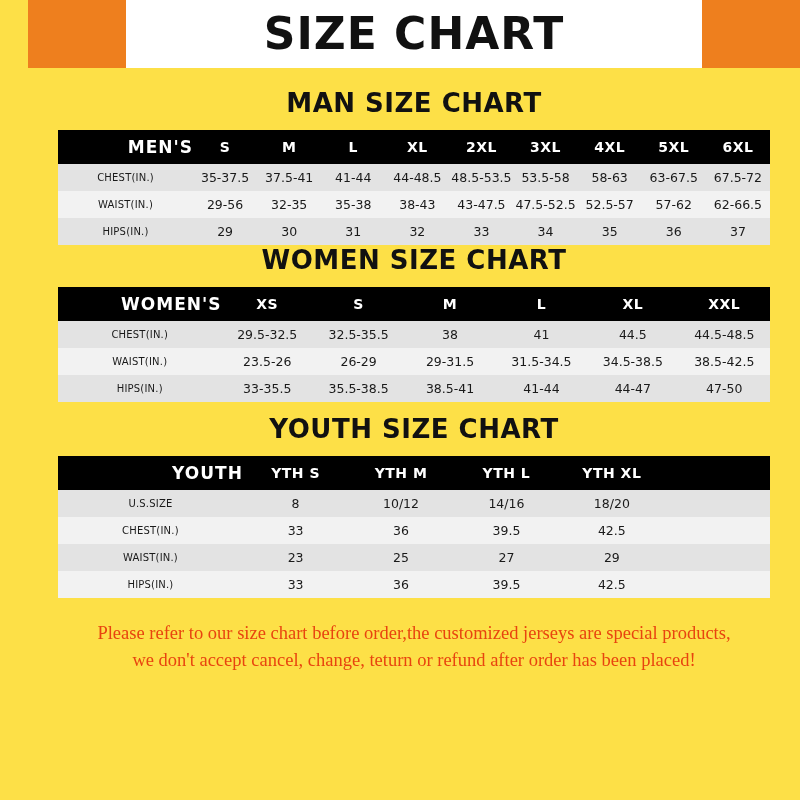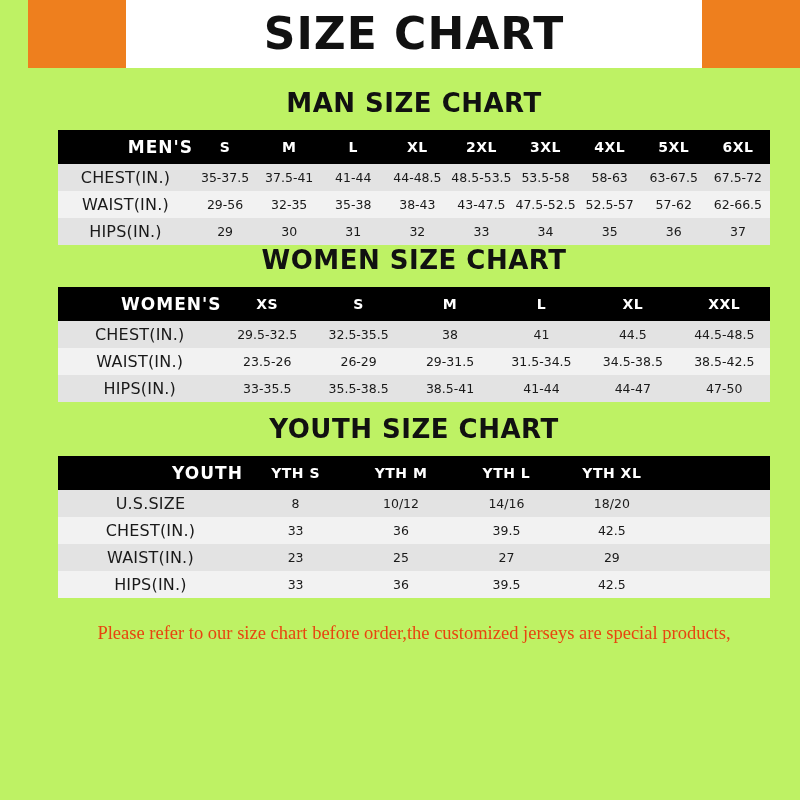--- a/index.html
+++ b/index.html
@@ -10,21 +10,21 @@
     width: 800px;
     height: 800px;
     background: #ffffff;
     font-family: "Liberation Sans", sans-serif;
     overflow: hidden;
   }
   .page {
     width: 800px;
     height: 800px;
     position: relative;
-    background: #bef264;
+    background: #fde047;
     box-sizing: border-box;
     padding-left: 28px;
   }
   
   .banner {
     height: 68px;
     background: #ee7f1e;
     display: flex;
     align-items: center;
     justify-content: center;
@@ -92,21 +92,21 @@
   }
   table.size thead th.rowlabel {
     text-align: right;
     padding-left: 14px;
     font-size: 17px;
     letter-spacing: 1px;
   }
   table.size tbody tr.odd  { background: #e3e3e3; }
   table.size tbody tr.even { background: #f2f2f2; }
   table.size tbody td.rowlabel {
-    font-size: 16px;
+    font-size: 10px;
     letter-spacing: 0.2px;
     color: #1a1a1a;
   }
   
   .youth thead th.rowlabel { font-size: 17px; }
   .women thead th.rowlabel { font-size: 17px; }
 
   
   .note {
     margin-top: 22px;
@@ -279,15 +279,16 @@
           <td>39.5</td>
           <td>42.5</td>
           <td></td>
         </tr>
       </tbody>
     </table>
   </div>
 
   <div class="note">
     <div>Please refer to our size chart before order,the customized jerseys are special products,</div>
+    <div>we don't accept cancel, change, teturn or refund after order has been placed!</div>
   </div>
 
 </div>
 
 </body></html>

